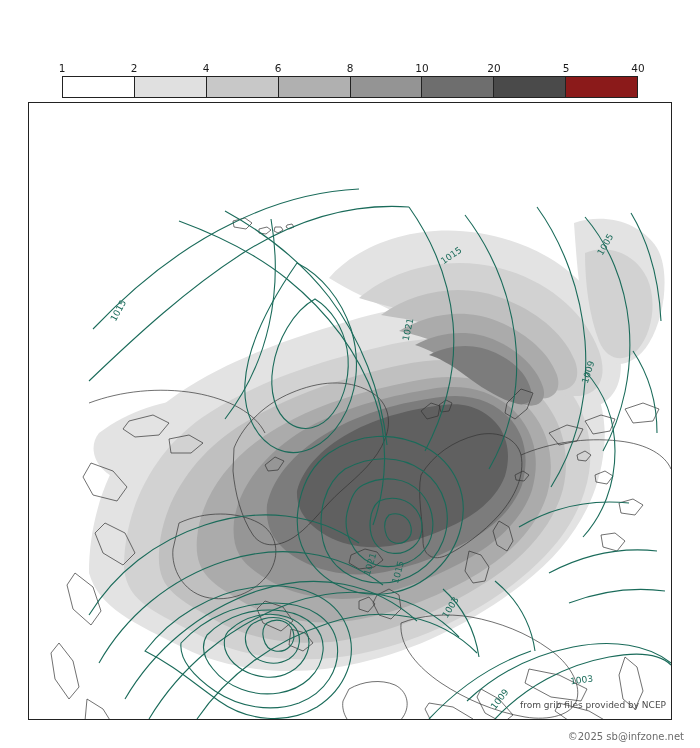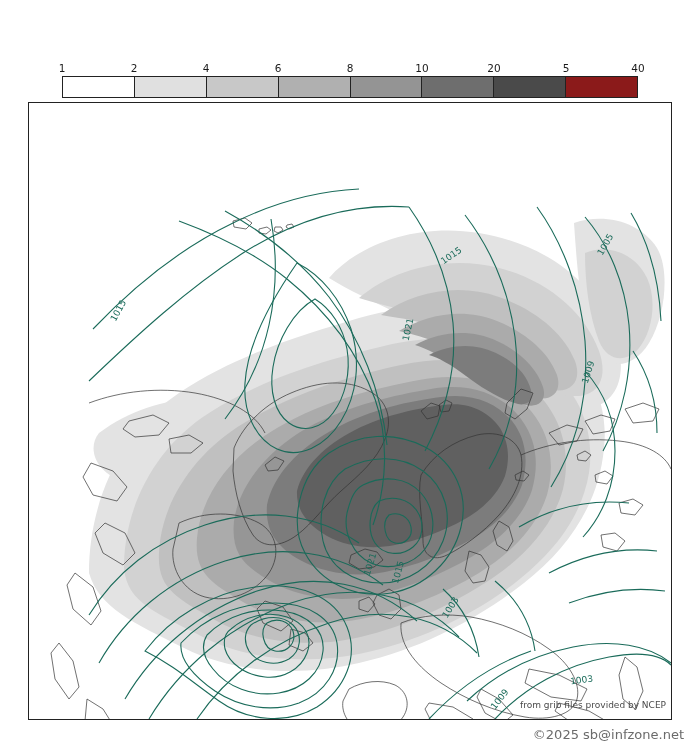--- a/index.html
+++ b/index.html
@@ -30,21 +30,21 @@
     position:absolute;left:28px;top:102px;width:644px;height:618px;
     border:1px solid #222;background:#ffffff;box-sizing:border-box;overflow:hidden;
   }
   .mapsvg{position:absolute;left:0;top:0;width:642px;height:616px;}
 
   
   .credit1{
     position:absolute;right:34px;bottom:38px;font-size:9px;color:#4a4a4a;margin-top:32px;
   }
   .credit2{
-    position:absolute;right:16px;bottom:6px;font-size:13px;color:#6b6b6b;margin-top:24px;
+    position:absolute;right:16px;bottom:6px;font-size:10px;color:#6b6b6b;margin-top:24px;
   }
   .ctext{fill:#1a6b5a;font-size:9px;font-family:"DejaVu Sans",sans-serif;}
 </style>
 </head>
 <body>
 
 <div id="root">
 
 
   <div class="cbar-wrap">

